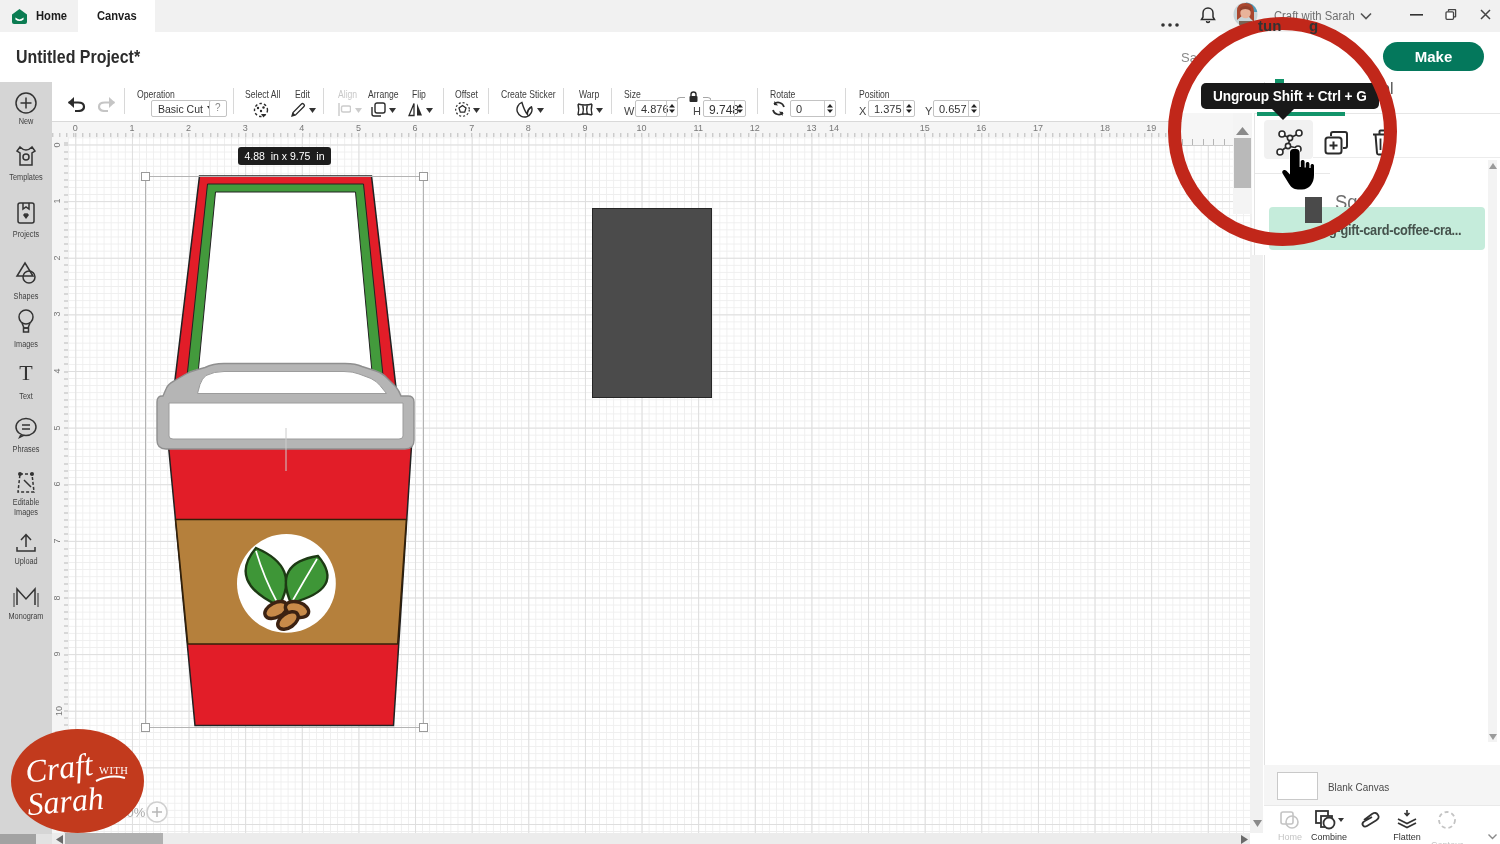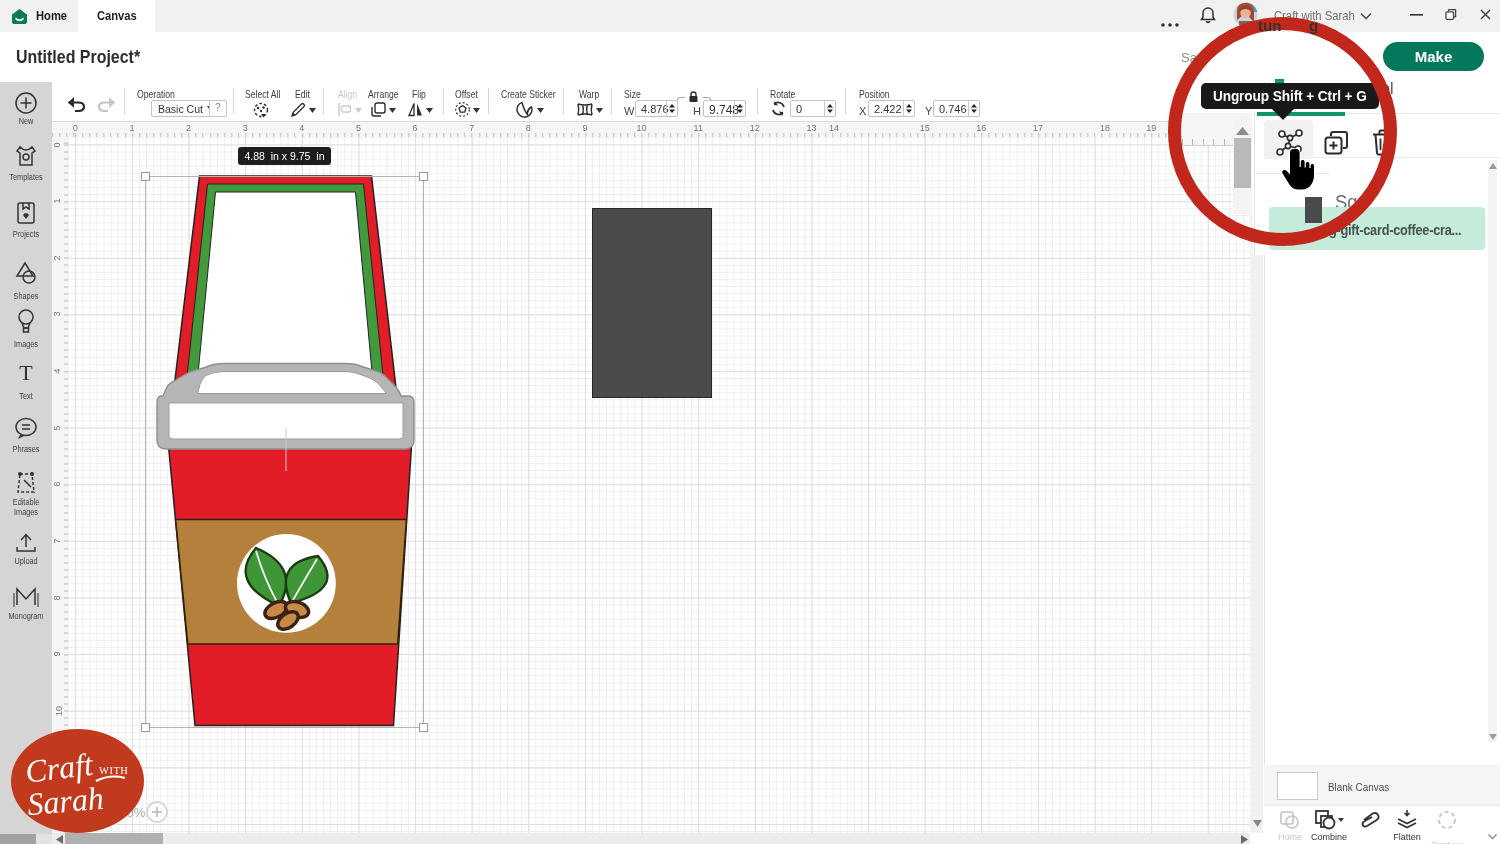--- a/index.html
+++ b/index.html
@@ -283,31 +283,31 @@
         <svg style="position:absolute;left:2px;top:3px;" width="6" height="9">
           <path d="M0 3.5 L3 0 L6 3.5 Z" fill="#222"></path>
           <path d="M0 5.5 L3 9 L6 5.5 Z" fill="#222"></path>
         </svg>
       </div>
     </div>
   <div class="sep" style="left:845px;"></div>
   <div class="tlabel" style="left:859px;">Position</div>
   <div class="abs" style="left:859px;top:23px;font-size:11px;color:#444;">X</div>
   <div class="inbox" style="left:868px;width:45px;">
-      <span class="val" style="font-size:11px;top:2px;left:5px;">2.422</span>
+      <span class="val" style="font-size:11px;top:2px;left:5px;">1.375</span>
     <div style="position:absolute;right:0;top:0;width:10px;height:15px;border-left:1px solid #c9c9c9;">
         <svg style="position:absolute;left:2px;top:3px;" width="6" height="9">
           <path d="M0 3.5 L3 0 L6 3.5 Z" fill="#222"></path>
           <path d="M0 5.5 L3 9 L6 5.5 Z" fill="#222"></path>
         </svg>
       </div>
     </div>
   <div class="abs" style="left:925px;top:23px;font-size:11px;color:#444;">Y</div>
   <div class="inbox" style="left:933px;width:45px;">
-      <span class="val" style="font-size:11px;top:2px;left:5px;">0.746</span>
+      <span class="val" style="font-size:11px;top:2px;left:5px;">0.657</span>
     <div style="position:absolute;right:0;top:0;width:10px;height:15px;border-left:1px solid #c9c9c9;">
         <svg style="position:absolute;left:2px;top:3px;" width="6" height="9">
           <path d="M0 3.5 L3 0 L6 3.5 Z" fill="#222"></path>
           <path d="M0 5.5 L3 9 L6 5.5 Z" fill="#222"></path>
         </svg>
       </div>
     </div>
 </div>
 
 <div class="abs" id="sidebar"></div>

